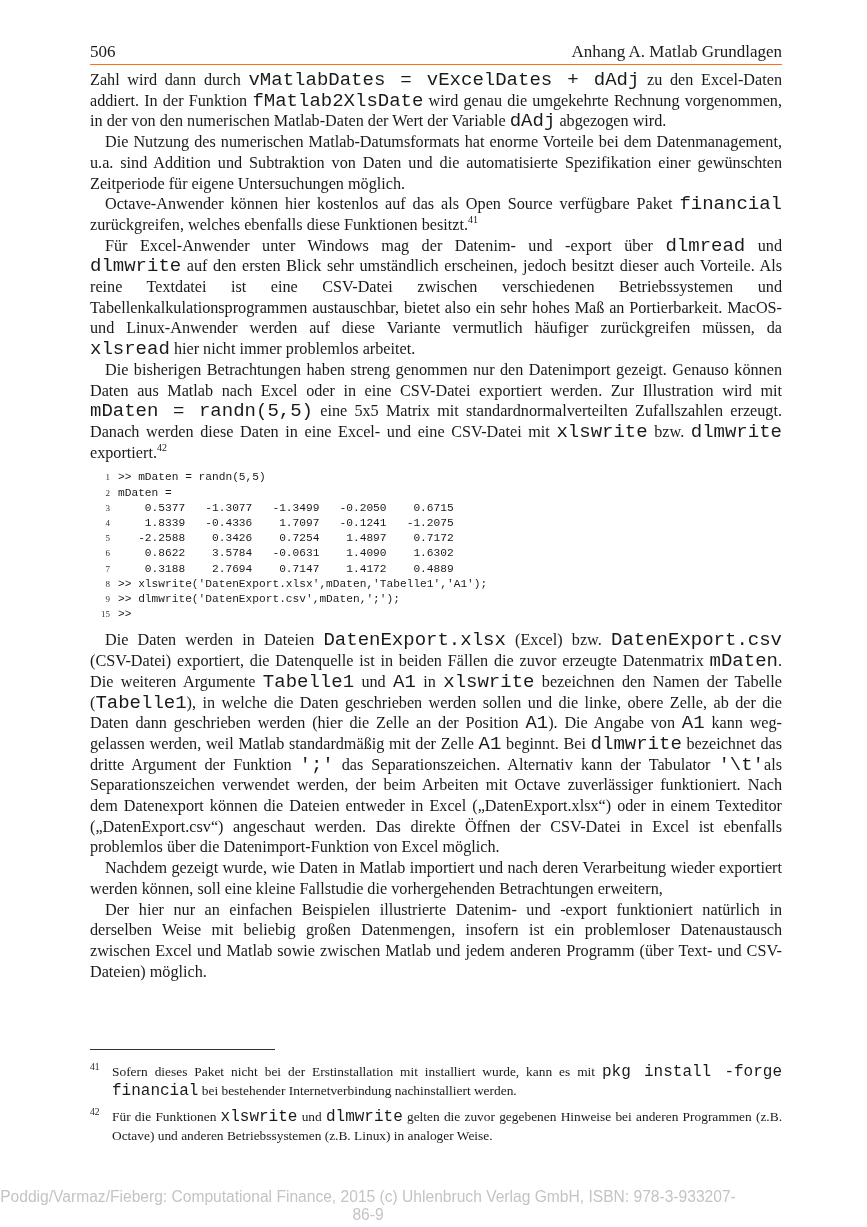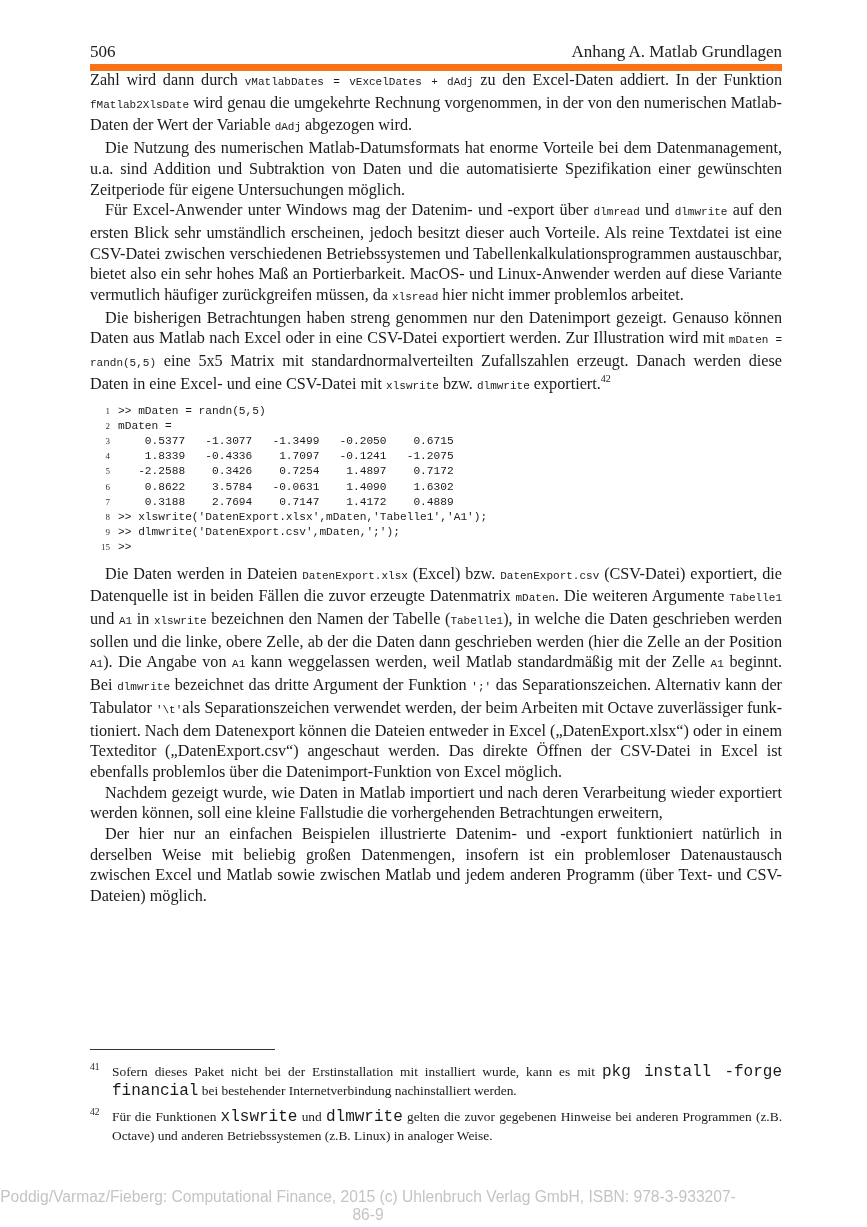--- a/index.html
+++ b/index.html
@@ -1,27 +1,27 @@
 <!DOCTYPE html>
 <html><head>
 <meta charset="utf-8">
 <style>
   html, body { margin: 0; padding: 0; background: #ffffff; }
   body { width: 867px; height: 1227px; position: relative; overflow: hidden;
          font-family: "Liberation Serif", "DejaVu Serif", serif; color: #1a1a1a; }
   .page { position: absolute; left: 90px; top: 0; width: 692px; }
   .header { position: absolute; top: 42px; left: 0; width: 692px; height: 22px;
-            font-size: 17px; border-bottom: 7px solid #f97316; }
+            font-size: 17px; border-bottom: 1px solid #f97316; }
   .header .pnum { position: absolute; left: 0; top: 0; }
   .header .running { position: absolute; right: 0; top: 0; }
   .body { position: absolute; top: 70px; left: 0; width: 692px;
           font-size: 16.2px; line-height: 20.7px; text-align: justify; hyphens: manual; }
   .body p { margin: 0; text-indent: 15px; }
   .body p.noindent { text-indent: 0; }
-  .mono { font-family: "Liberation Mono", "DejaVu Sans Mono", monospace; font-size: 11px; }
+  .mono { font-family: "Liberation Mono", "DejaVu Sans Mono", monospace; font-size: 19px; }
   sup { font-size: 10px; line-height: 0; vertical-align: 7px; }
   .code { margin: 7px 0 8px 0; font-family: "Liberation Mono", "DejaVu Sans Mono", monospace;
           font-size: 11.2px; line-height: 15.2px; text-align: left; }
   .code .line { display: flex; white-space: pre; }
   .code .ln { width: 20px; text-align: right; padding-right: 8px; font-family: "Liberation Serif", serif;
               font-size: 9px; color: #333; }
   .code .txt { white-space: pre; }
   .fn-rule { position: absolute; top: 1049px; left: 0; width: 185px; border-top: 1px solid #333; }
   .footnotes { position: absolute; top: 1063px; left: 0; width: 692px; font-size: 13.4px;
                line-height: 17.5px; text-align: justify; }
@@ -39,20 +39,23 @@
     <span class="pnum">506</span>
     <span class="running">Anhang A.  Matlab Grundlagen</span>
   </div>
 
   <div class="body">
     <p class="noindent">
       <span>Zahl wird dann durch </span><span class="mono">vMatlabDates = vExcelDates + dAdj</span><span> zu den Excel-Daten addiert. In der Funktion </span><span class="mono">fMatlab2XlsDate</span><span> wird genau die umgekehrte Rechnung vorgenommen, in der von den numerischen Matlab-Daten der Wert der Variable </span><span class="mono">dAdj</span><span> abgezogen wird.</span>
     </p>
     <p>
       <span>Die Nutzung des numerischen Matlab-Datumsformats hat enorme Vorteile bei dem Datenmana­gement, u.a. sind Addition und Subtraktion von Daten und die automatisierte Spezifikation einer gewünschten Zeitperiode für eigene Untersuchungen möglich.</span>
+    </p>
+    <p>
+      <span>Octave-Anwender können hier kostenlos auf das als Open Source verfügbare Paket </span><span class="mono">financial</span><span> zurückgreifen, welches ebenfalls diese Funktionen besitzt.</span><sup>41</sup>
     </p>
     <p>
       <span>Für Excel-Anwender unter Windows mag der Datenim- und -export über </span><span class="mono">dlmread</span><span> und </span><span class="mono">dlmwrite</span><span> auf den ersten Blick sehr umständlich erscheinen, jedoch besitzt dieser auch Vor­teile. Als reine Textdatei ist eine CSV-Datei zwischen verschiedenen Betriebssystemen und Tabellenkalkulationsprogrammen austauschbar, bietet also ein sehr hohes Maß an Portierbarkeit. MacOS- und Linux-Anwender werden auf diese Variante vermutlich häufiger zurückgreifen müssen, da </span><span class="mono">xlsread</span><span> hier nicht immer problemlos arbeitet.</span>
     </p>
     <p>
       <span>Die bisherigen Betrachtungen haben streng genommen nur den Datenimport gezeigt. Genauso können Daten aus Matlab nach Excel oder in eine CSV-Datei exportiert werden. Zur Illustration wird mit </span><span class="mono">mDaten = randn(5,5)</span><span> eine 5x5 Matrix mit standardnormalverteilten Zufallszahlen erzeugt. Danach werden diese Daten in eine Excel- und eine CSV-Datei mit </span><span class="mono">xlswrite</span><span> bzw. </span><span class="mono">dlmwrite</span><span> exportiert.</span><sup>42</sup>
     </p>
 
     <div class="code" id="code-listing">
         <div class="line"><span class="ln">1</span><span class="txt">&gt;&gt; mDaten = randn(5,5)</span></div>

